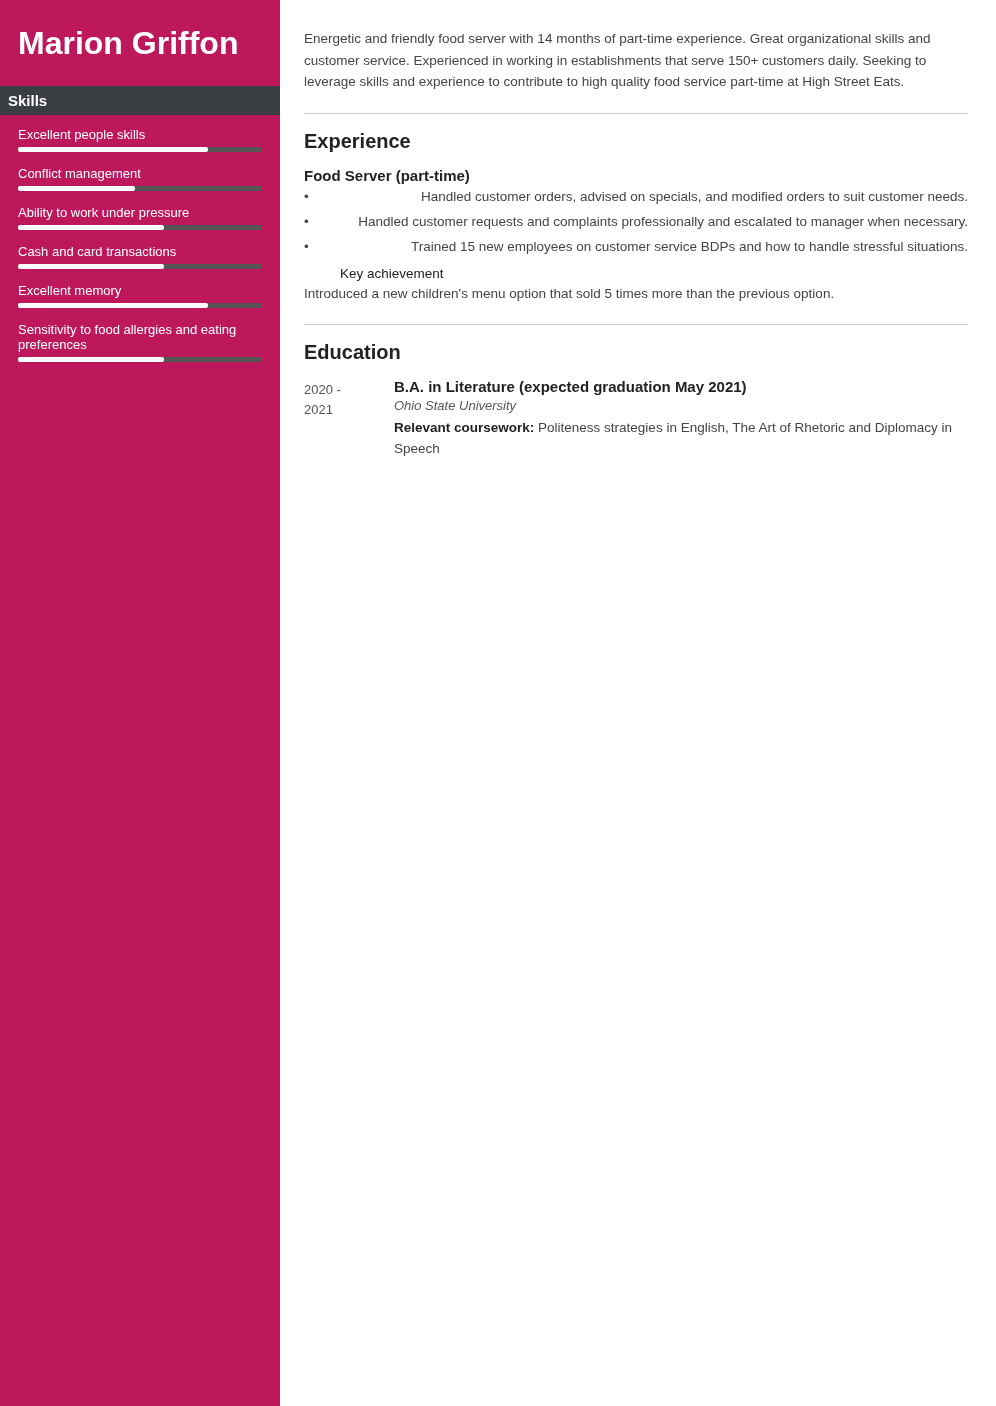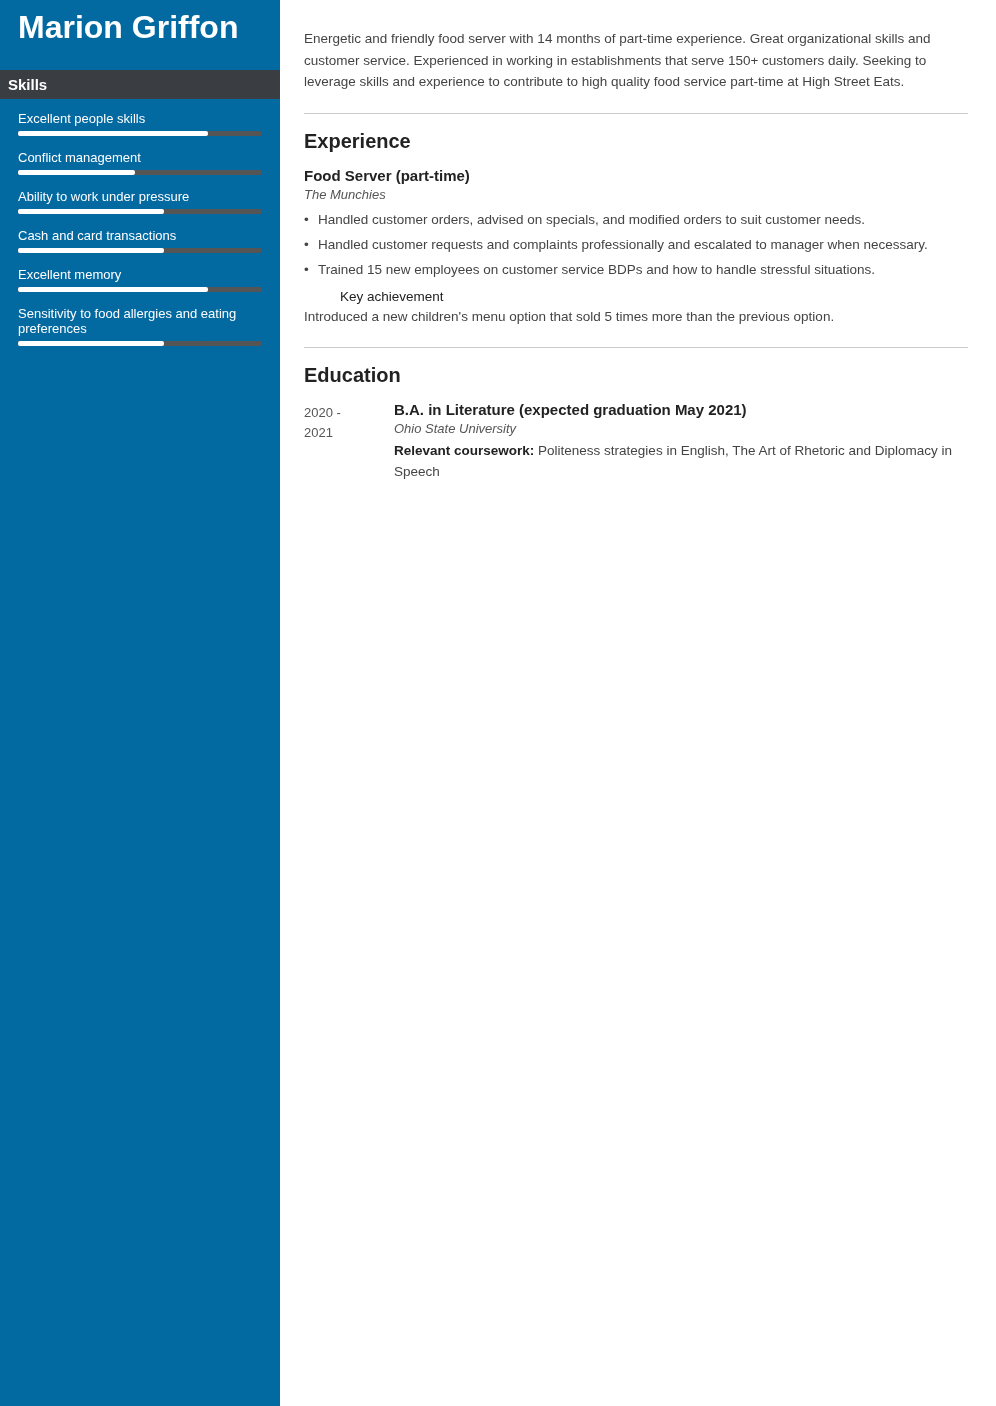--- a/index.html
+++ b/index.html
@@ -6,23 +6,23 @@
     body {
       font-family: Arial, sans-serif;
       display: flex;
       min-height: 100vh;
       background: #fff;
       width: 996px;
     }
     .sidebar {
       width: 280px;
       min-width: 280px;
-      background: #0369a1;
-      color: #fff;
-      padding: 8px 18px;
+      background: #be185d;
+      color: #fff;
+      padding: 24px 18px;
     }
     .name-block {
       margin-bottom: 24px;
     }
     .name-block h1 {
       font-size: 32px;
       font-weight: bold;
       line-height: 1.2;
       color: #fff;
     }
@@ -134,20 +134,21 @@
       list-style: none;
       padding: 0;
     }
     .entry-bullets li {
       font-size: 13.5px;
       color: #444;
       line-height: 1.55;
       margin-bottom: 4px;
       padding-left: 14px;
       position: relative;
+      text-align: right;
     }
     .entry-bullets li::before {
       content: "•";
       position: absolute;
       left: 0;
     }
     .key-achievement-label {
       font-weight: normal;
       font-size: 13.5px;
       color: #222;
@@ -240,21 +241,20 @@
 
 <main class="main-content">
   <p class="summary-text">Energetic and friendly food server with 14 months of part-time experience. Great organizational skills and customer service. Experienced in working in establishments that serve 150+ customers daily. Seeking to leverage skills and experience to contribute to high quality food service part-time at High Street Eats.</p>
   <hr class="section-divider">
 
   <h2 class="main-section-title">Experience</h2>
   <div id="experience-container">
       <div class="experience-entry">
         <div class="entry-body">
           <div class="entry-title">Food Server (part-time)</div>
-          <div class="entry-company">The Munchies</div>
           <ul class="entry-bullets">
             <li>Handled customer orders, advised on specials, and modified orders to suit customer needs.</li>
             <li>Handled customer requests and complaints professionally and escalated to manager when necessary.</li>
             <li>Trained 15 new employees on customer service BDPs and how to handle stressful situations.</li>
           </ul>
           <div class="key-achievement-label">Key achievement</div>
           <div class="key-achievement-text">Introduced a new children's menu option that sold 5 times more than the previous option.</div>
         </div>
       </div>
     </div>

